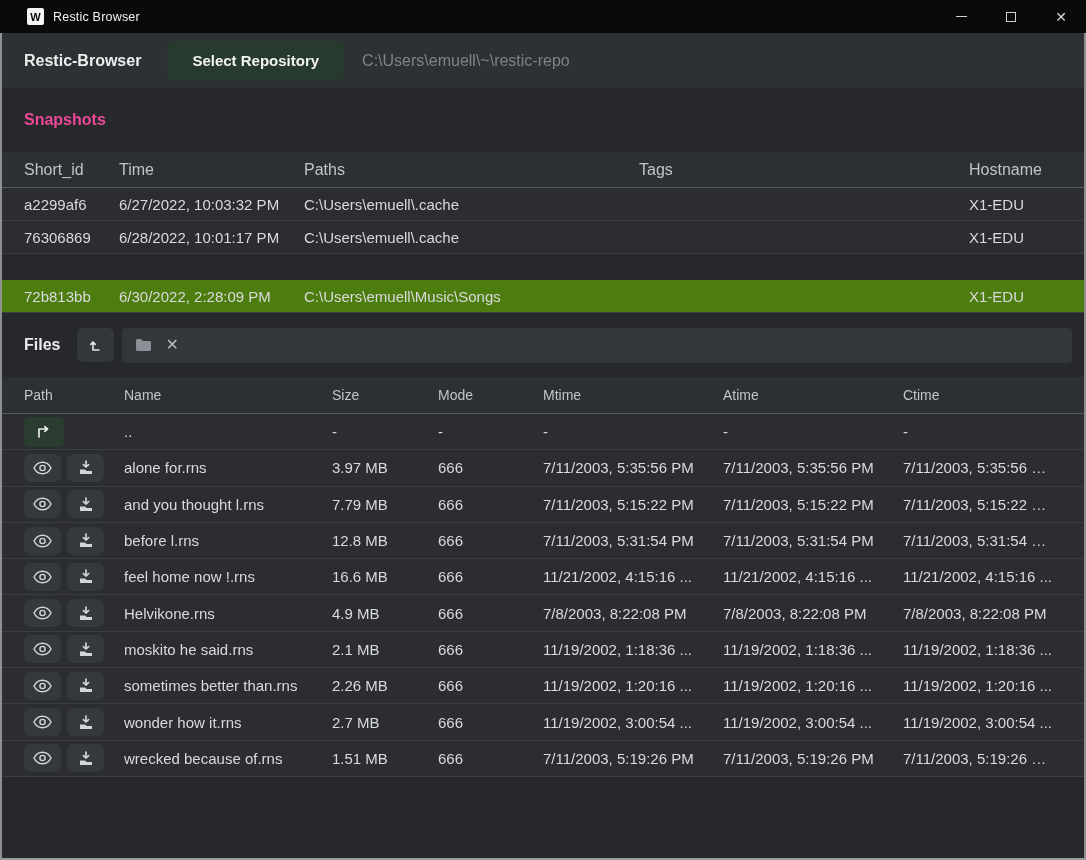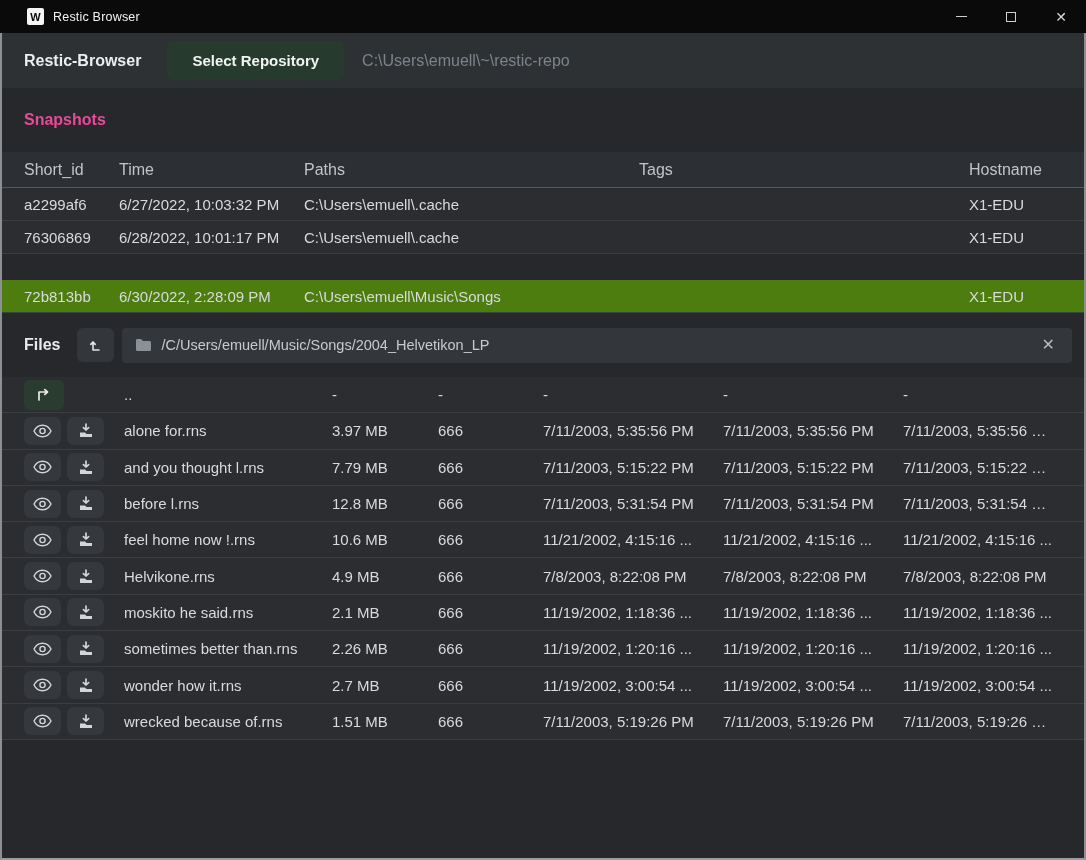--- a/index.html
+++ b/index.html
@@ -185,25 +185,33 @@
             <path d="M5 13 L5 5 M5 5 L2.8 7.4 M5 5 L7.2 7.4 M5 13 L11 13" stroke="#e3e4e5" stroke-width="1.6" fill="none" stroke-linecap="round" stroke-linejoin="round"></path>
           </svg>
       </span>
     </button>
     <div class="breadcrumb">
       <span class="folder">
         <svg width="17" height="14" viewBox="0 0 17 14">
             <path d="M1 2.5 C1 1.7 1.6 1 2.4 1 H6 L8 3 H14.6 C15.4 3 16 3.7 16 4.5 V11.5 C16 12.3 15.4 13 14.6 13 H2.4 C1.6 13 1 12.3 1 11.5 Z" fill="#8a9096"></path>
           </svg>
       </span>
-      <div class="breadcrumb-path">/C/Users/emuell/Music/Songs/2004_Helvetikon_LP</div>
       <button class="breadcrumb-close"><span>✕</span></button>
     </div>
   </div>
 
+  <div class="file-header">
+    <div class="cell">Path</div>
+    <div class="cell">Name</div>
+    <div class="cell">Size</div>
+    <div class="cell">Mode</div>
+    <div class="cell">Mtime</div>
+    <div class="cell">Atime</div>
+    <div class="cell">Ctime</div>
+  </div>
 
   <div class="file-row">
     <div class="cell actions">
       <button class="parent-btn">
         <span>
           <svg width="18" height="14" viewBox="0 0 18 14">
               <path d="M4 12 L4 4 L12.5 4 M12.5 4 L9.8 1.6 M12.5 4 L9.8 6.4" stroke="#e9eaea" stroke-width="1.7" fill="none" stroke-linecap="round" stroke-linejoin="round"></path>
             </svg>
         </span>
       </button>
@@ -311,21 +319,21 @@
       <button class="icon-btn">
         <span>
           <svg width="16" height="15" viewBox="0 0 16 15">
                 <path d="M8 1 L8 7 M8 7 L5.4 4.6 M8 7 L10.6 4.6" stroke="#d4d5d7" stroke-width="1.7" fill="none" stroke-linecap="round" stroke-linejoin="round"></path>
                 <path d="M2 9.5 L7 9.5 L8.6 11 L14 11 L14 14 L2 14 Z" fill="#d4d5d7"></path>
               </svg>
         </span>
       </button>
     </div>
     <div class="cell">feel home now !.rns</div>
-    <div class="cell">10.6 MB</div>
+    <div class="cell">16.6 MB</div>
     <div class="cell">666</div>
     <div class="cell">11/21/2002, 4:15:16 ...</div>
     <div class="cell">11/21/2002, 4:15:16 ...</div>
     <div class="cell">11/21/2002, 4:15:16 ...</div>
   </div>
 
   <div class="file-row">
     <div class="cell actions">
       <button class="icon-btn">
         <span>

